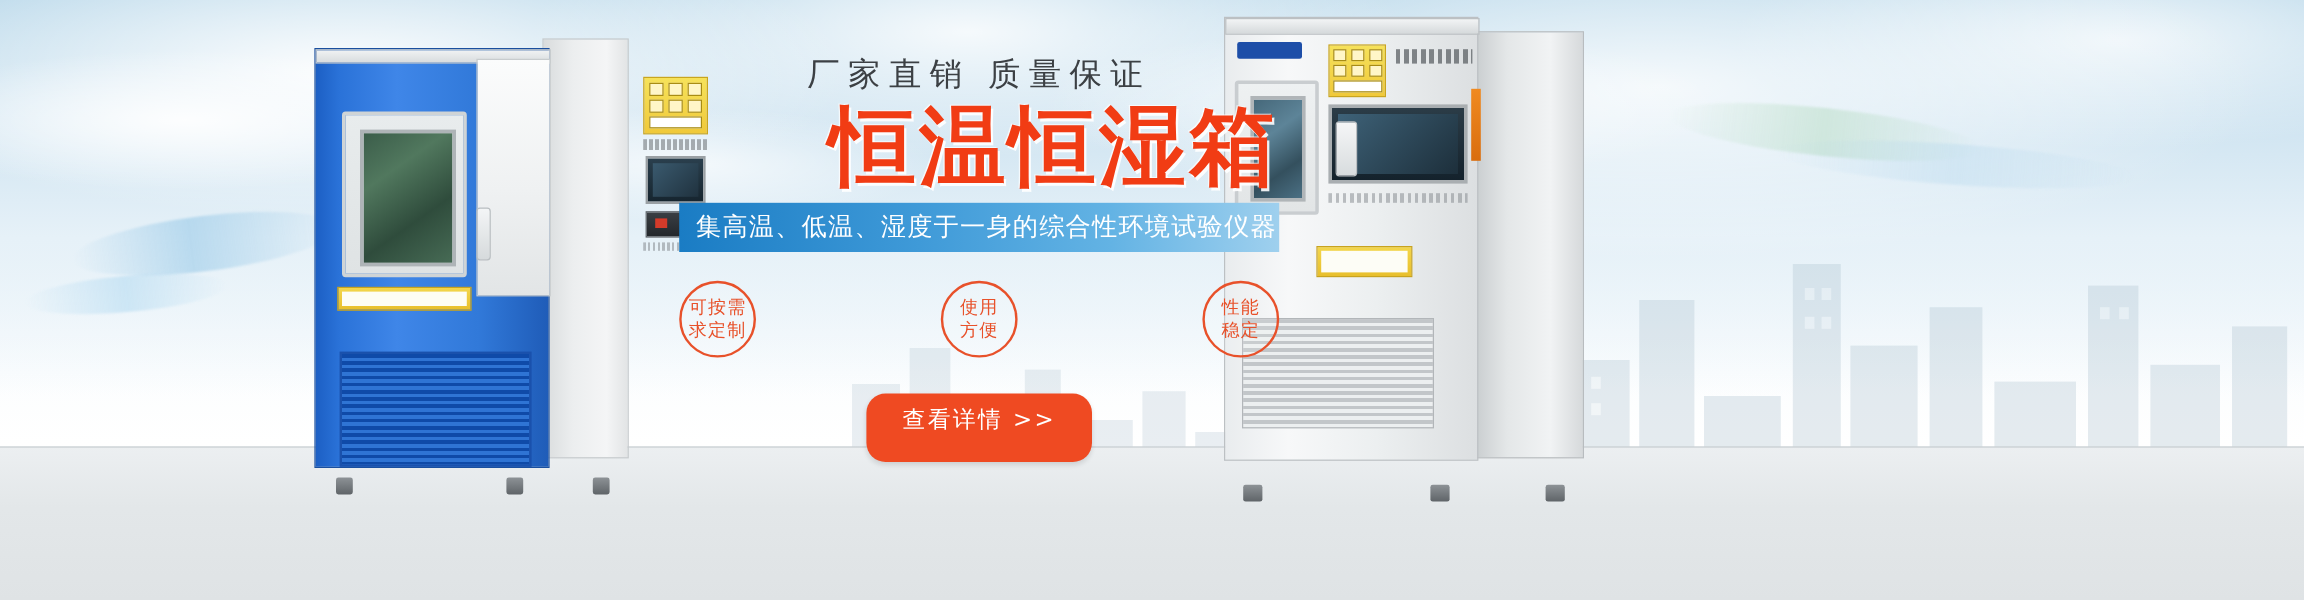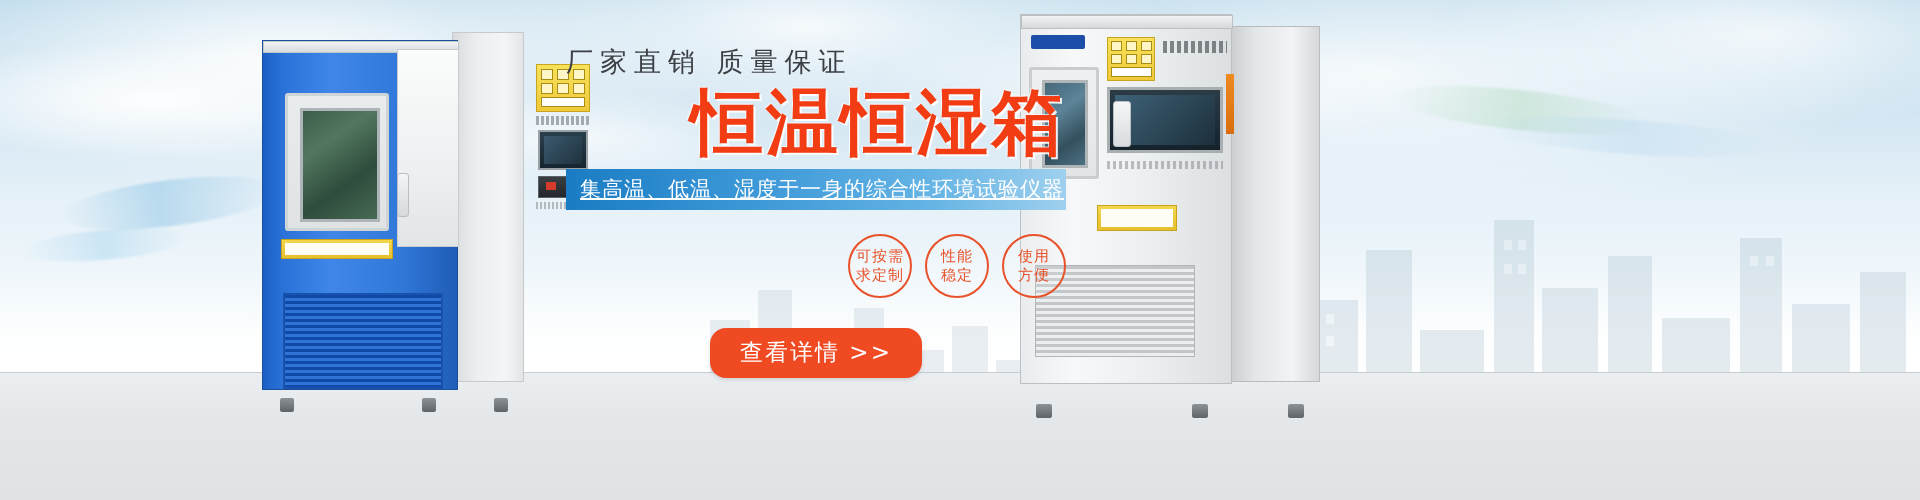--- a/index.html
+++ b/index.html
@@ -168,52 +168,51 @@
     background:linear-gradient(180deg,#f08a20,#d96d0e);}
   .mr-foot { position:absolute; width:16px; height:14px; bottom:-12px;
     background:linear-gradient(180deg,#8d9296,#5f6468); border-radius:2px;}
   .mr-f1{ left:16px;} .mr-f2{ left:172px;} .mr-f3{ left:268px;}
 
   
   .copy { position:absolute; left:566px; top:46px; width:500px; }
 
   .tagline {
     font-size:27px; color:#3c4044; letter-spacing:7px;
-    text-align:left; line-height:1.2; white-space:nowrap;
+    text-align:center; line-height:1.2; white-space:nowrap;
     font-family:"Liberation Sans", sans-serif; font-weight:400;
   }
   .headline {
     margin-top:6px; text-align:right; white-space:nowrap;
     font-size:72px; font-weight:bold; color:#f13c14;
     letter-spacing:3px; line-height:1.06;
     text-shadow: 2px 2px 0 rgba(255,255,255,.9), -1px -1px 0 rgba(255,255,255,.7);
     font-family:"DejaVu Sans","Liberation Sans", sans-serif;
   }
   .subbar {
     margin-top:8px;
     background:linear-gradient(90deg,#1a7cc4 0%, #3f9ad8 40%, #63b3e4 72%, #9fd0ee 100%);
     color:#ffffff; font-size:21px; letter-spacing:1px;
     padding:6px 10px 7px 14px; white-space:nowrap; text-align:center;
     font-family:"DejaVu Sans","Liberation Sans", sans-serif;
-    text-decoration:underline;
-  }
-
-  .badges { margin-top:24px; display:flex; justify-content:flex-end; gap:13px; }
+  }
+
+  .badges { margin-top:24px; display:flex; justify-content:space-between; gap:13px; }
   .badge {
     width:64px; height:64px; border-radius:50%;
     border:2px solid #e8512a; background:rgba(255,255,255,0.12);
     display:flex; flex-direction:column; align-items:center; justify-content:center;
     color:#e8512a; font-size:15px; line-height:1.25; letter-spacing:1px;
     font-family:"DejaVu Sans","Liberation Sans", sans-serif;
   }
 
   .cta-wrap { margin-top:30px; display:flex; justify-content:center; }
   .cta {
-    background:#ef4a22; color:#ffffff; font-size:23px; letter-spacing:2px;
-    padding:9px 30px 10px; border-radius:16px; border:none; cursor:pointer;
+    background:#ef4a22; color:#ffffff; font-size:19px; letter-spacing:2px;
+    padding:9px 30px 22px; border-radius:16px; border:none; cursor:pointer;
     white-space:nowrap;
     font-family:"DejaVu Sans","Liberation Sans", sans-serif;
     box-shadow:0 2px 4px rgba(0,0,0,.12);
   }
 </style>
 </head>
 <body>
 
 <div class="banner">
 
@@ -335,26 +334,26 @@
     <div class="headline">恒温恒湿箱</div>
 
     <div class="subbar">集高温、低温、湿度于一身的综合性环境试验仪器</div>
 
     <div class="badges">
       <div class="badge">
         <span>可按需</span>
         <span>求定制</span>
       </div>
       <div class="badge">
+        <span>使用</span>
+        <span>方便</span>
+      </div>
+      <div class="badge">
         <span>性能</span>
         <span>稳定</span>
-      </div>
-      <div class="badge">
-        <span>使用</span>
-        <span>方便</span>
       </div>
     </div>
 
     <div class="cta-wrap">
       <button class="cta">查看详情 &gt;&gt;</button>
     </div>
 
   </div>
 </div>
 

